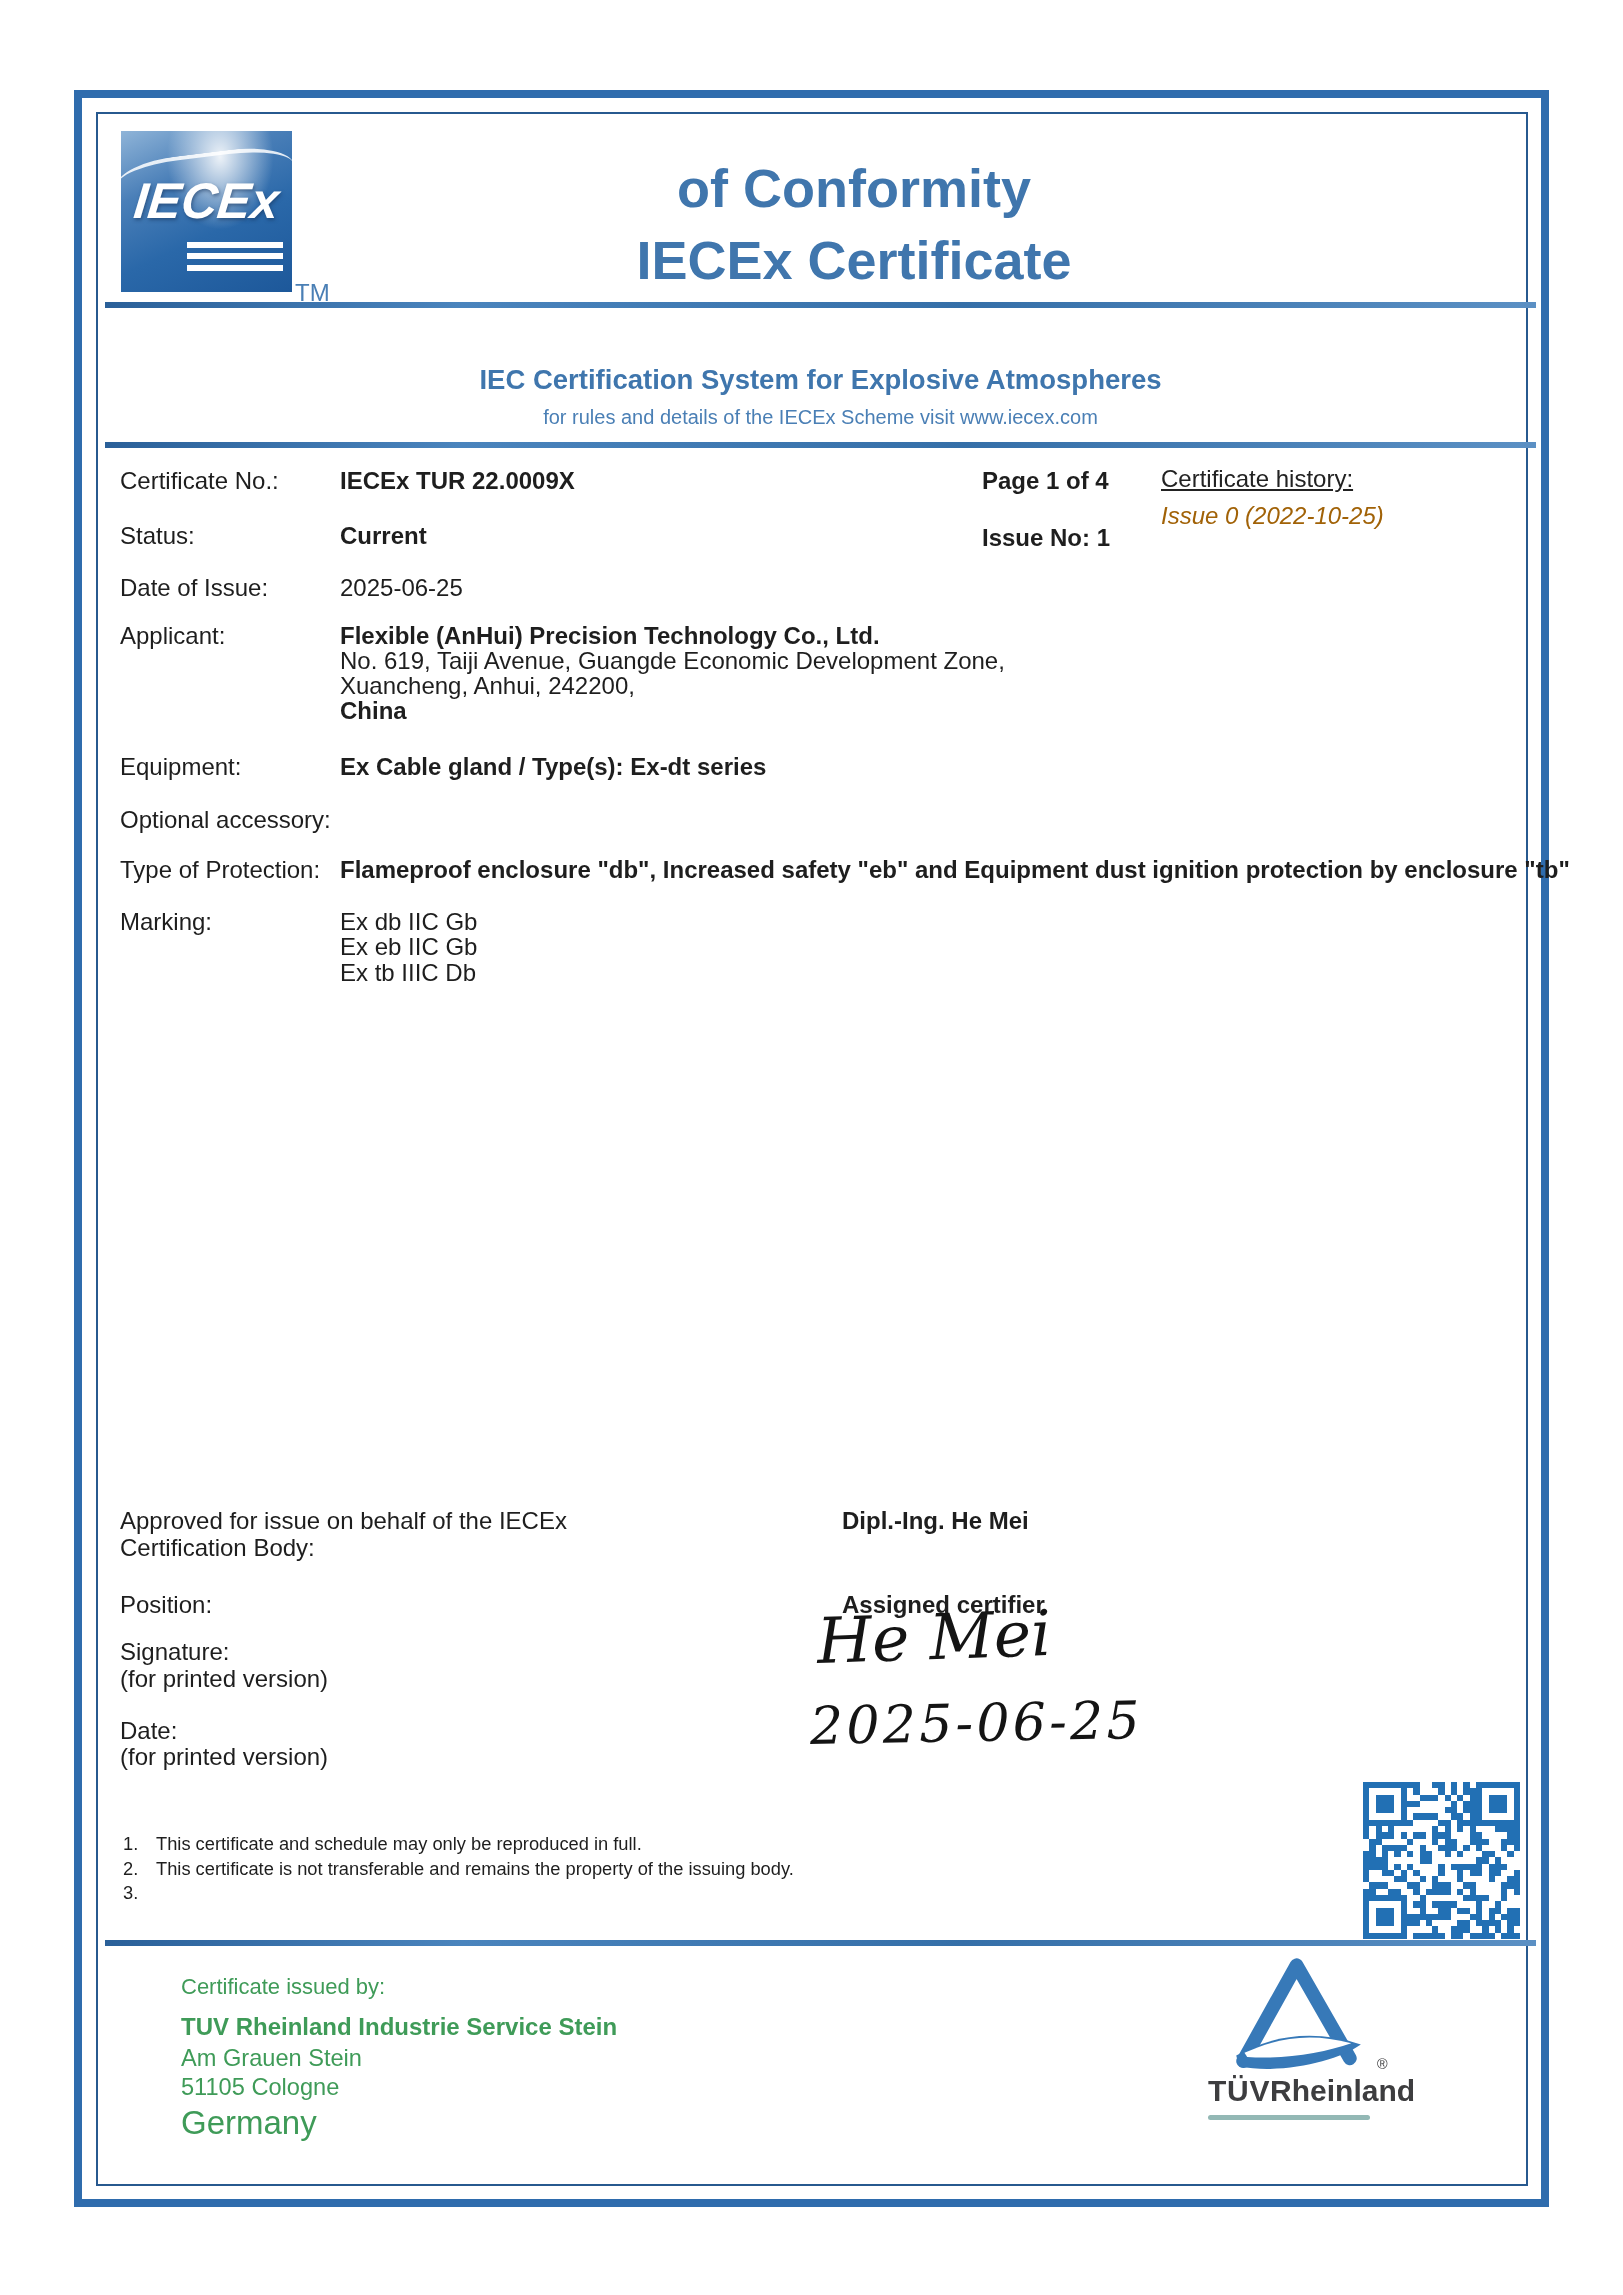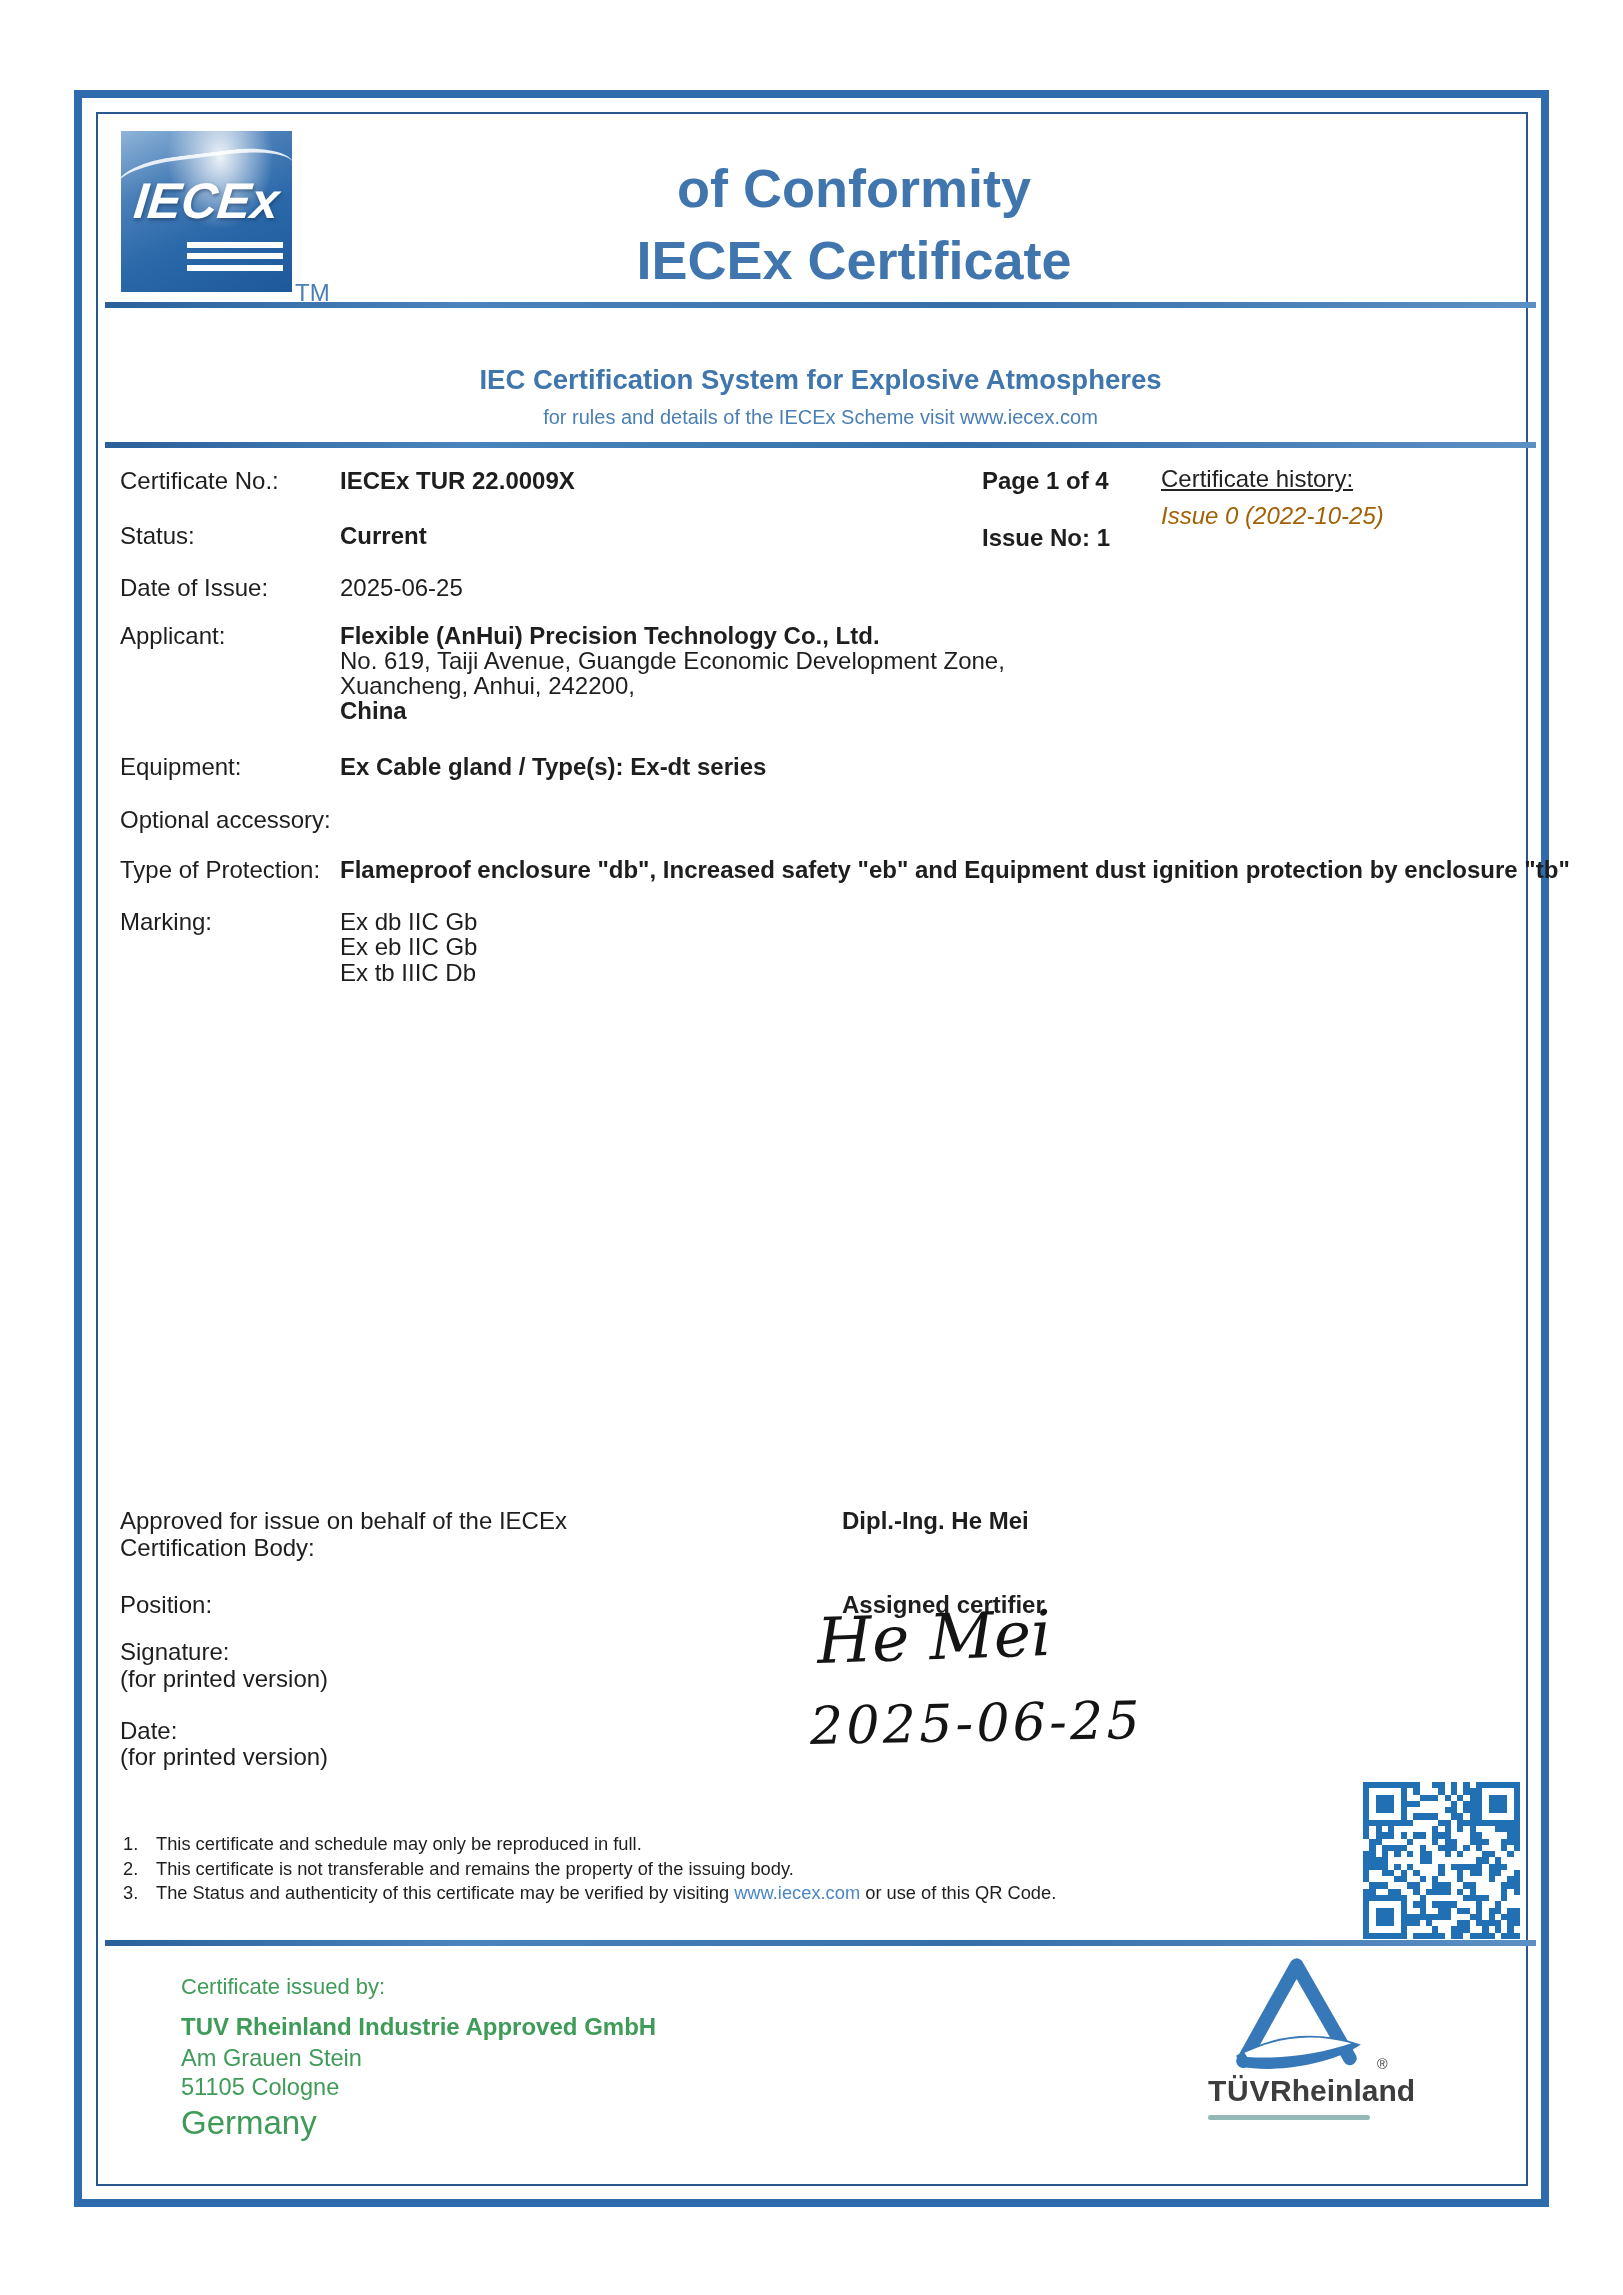--- a/index.html
+++ b/index.html
@@ -161,21 +161,20 @@
 
   <span class="t lbl y-dat">Date:</span>
   <span class="t lbl y-datn">(for printed version)</span>
   <span class="script date-script">2025-06-25</span>
 
   <span class="t note nnum y-n1">1.</span>
   <span class="t note ntxt y-n1">This certificate and schedule may only be reproduced in full.</span>
   <span class="t note nnum y-n2">2.</span>
   <span class="t note ntxt y-n2">This certificate is not transferable and remains the property of the issuing body.</span>
   <span class="t note nnum y-n3">3.</span>
-  <span class="t note ntxt y-n3"><span>The Status and authenticity of this certificate may be verified by visiting </span><a class="link" href="#">www.iecex.com</a><span> or use of this QR Code.</span></span>
 
   <div class="qr"><svg id="qr-svg" width="157" height="157" viewBox="0 0 25 25" shape-rendering="crispEdges">
         <rect x="7" y="0" width="1" height="1" fill="#2270b4"></rect>
         <rect x="8" y="0" width="1" height="1" fill="#2270b4"></rect>
         <rect x="11" y="0" width="1" height="1" fill="#2270b4"></rect>
         <rect x="12" y="0" width="1" height="1" fill="#2270b4"></rect>
         <rect x="14" y="0" width="1" height="1" fill="#2270b4"></rect>
         <rect x="16" y="0" width="1" height="1" fill="#2270b4"></rect>
         <rect x="8" y="1" width="1" height="1" fill="#2270b4"></rect>
         <rect x="12" y="1" width="1" height="1" fill="#2270b4"></rect>
@@ -419,21 +418,21 @@
         <rect x="19" y="1" width="5" height="5" fill="#fff"></rect>
         <rect x="20" y="2" width="3" height="3" fill="#2270b4"></rect>
         <rect x="0" y="18" width="7" height="7" fill="#2270b4"></rect>
         <rect x="1" y="19" width="5" height="5" fill="#fff"></rect>
         <rect x="2" y="20" width="3" height="3" fill="#2270b4"></rect>
       </svg></div>
 
   <div class="hrule rule-3"></div>
 
   <span class="t green iss-head">Certificate issued by:</span>
-  <span class="t green iss-co">TUV Rheinland Industrie Approved GmbH</span>
+  <span class="t green iss-co">TUV Rheinland Industrie Service Stein</span>
   <span class="t green iss-a1">Am Grauen Stein</span>
   <span class="t green iss-a2">51105 Cologne</span>
   <span class="t green iss-cty">Germany</span>
 
   <div class="tuv">
     <svg width="137" height="115" viewBox="0 0 100 84">
       <path d="M11 76 L50 6 L89 74" fill="none" stroke="#3779b8" stroke-width="10" stroke-linejoin="round" stroke-linecap="round"></path>
       <path d="M6 72 C30 58, 62 52, 97 64 C80 76, 40 86, 8 80 Z" fill="#3779b8"></path>
       <path d="M12 70 C36 59, 60 55, 90 63 C70 70, 40 75, 14 73 Z" fill="#ffffff"></path>
     </svg>

